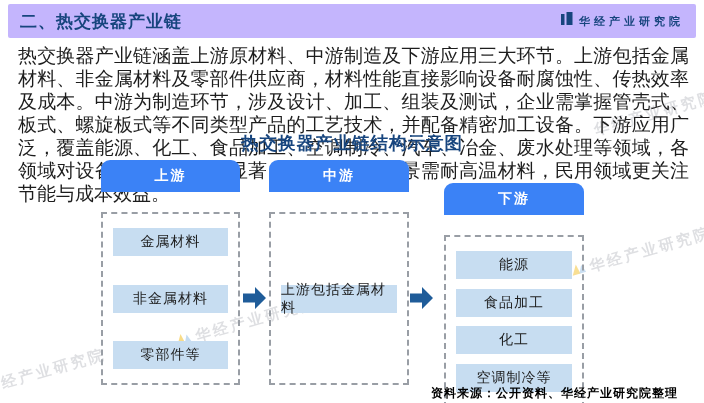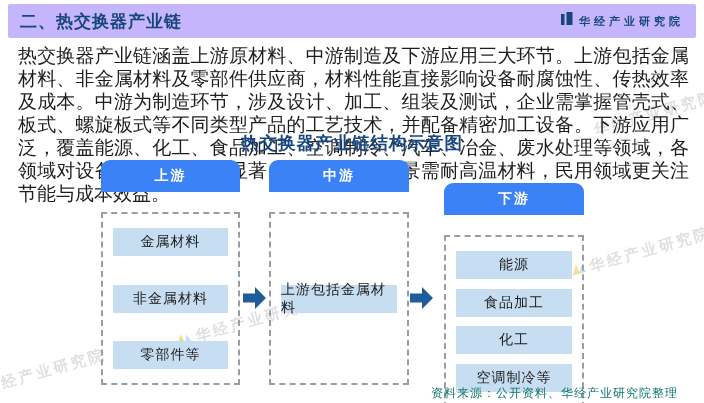--- a/index.html
+++ b/index.html
@@ -55,22 +55,22 @@
     height:28px; background:#C7DDF1; color:#1d1d1d; font-size:14px;
     display:flex; align-items:center; justify-content:center; letter-spacing:1px;
     flex:0 0 auto;
   }
   .arrow { position:absolute; top:287px; width:23px; height:22px; z-index:1; }
   #arrow-1 { left:243px; }
   #arrow-2 { left:410px; }
 
   
   .source {
-    position:absolute; right:26px; top:385px; font-size:12px; font-weight:400;
-    color:#0f766e; letter-spacing:1px; z-index:1;
+    position:absolute; right:26px; top:385px; font-size:12px; font-weight:700;
+    color:#000000; letter-spacing:1px; z-index:1;
   }
 
   
   #wm-a { right:-14px; top:104px; }
   #wm-b { right:-10px; top:243px; }
   #wm-c { left:172px; top:313px; }
   #wm-d { left:-18px; top:362px; }
 </style>
 </head>
 <body>

